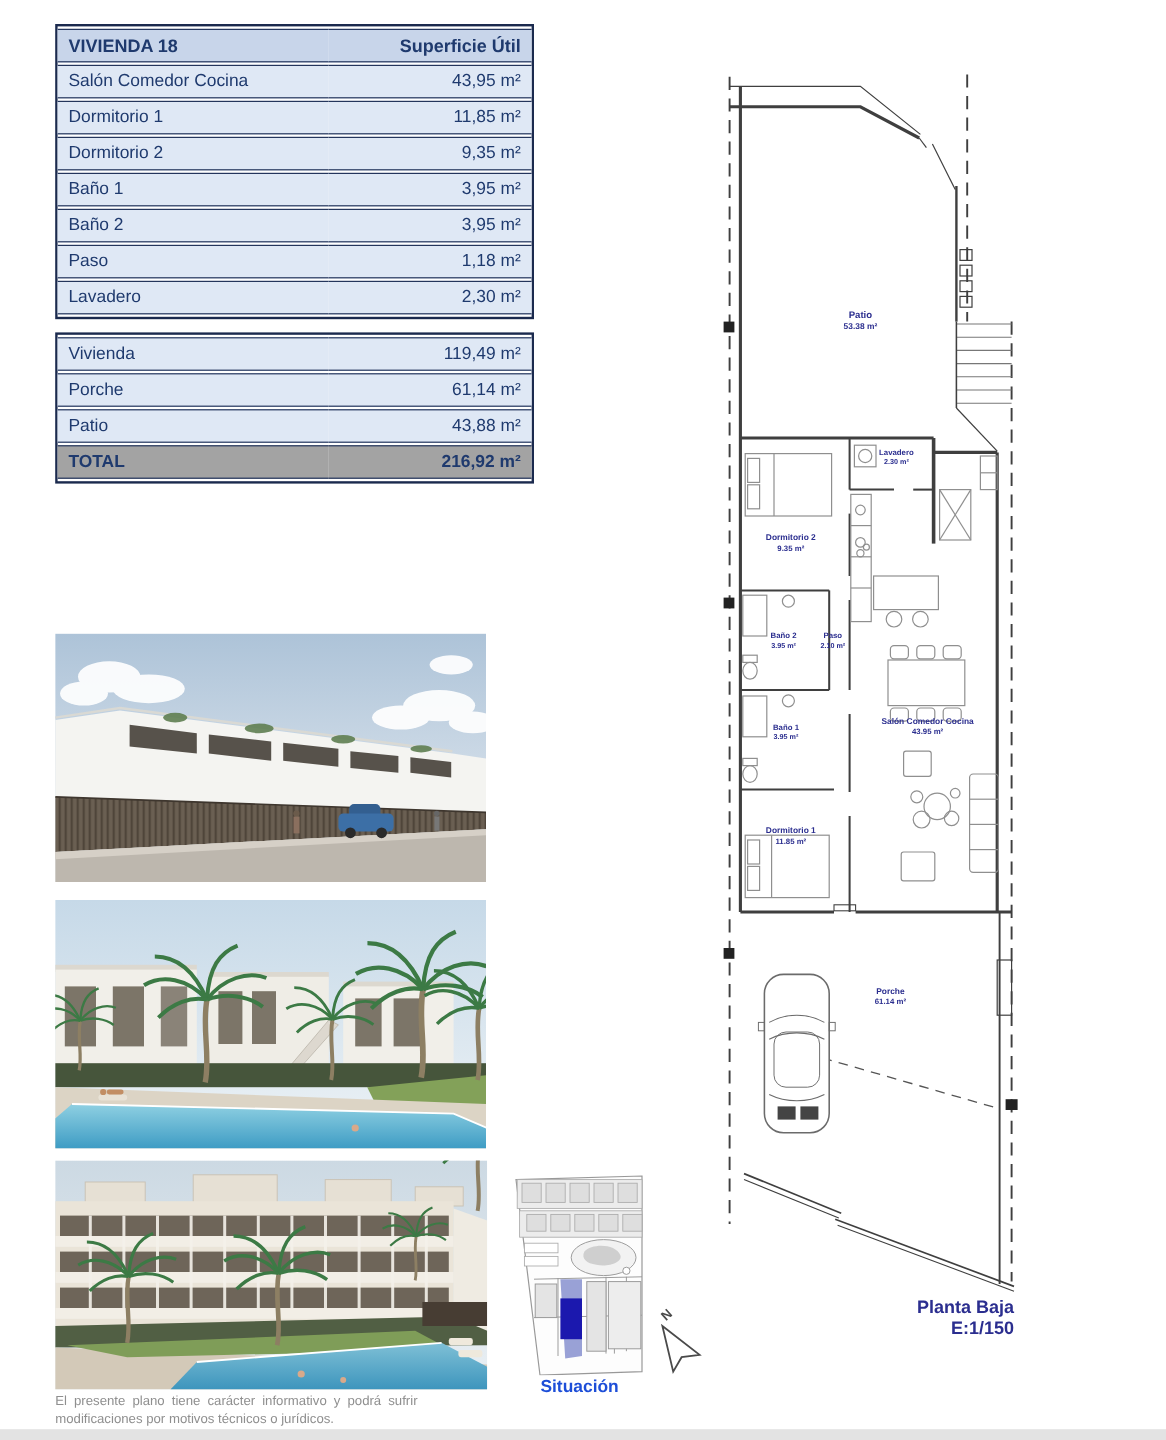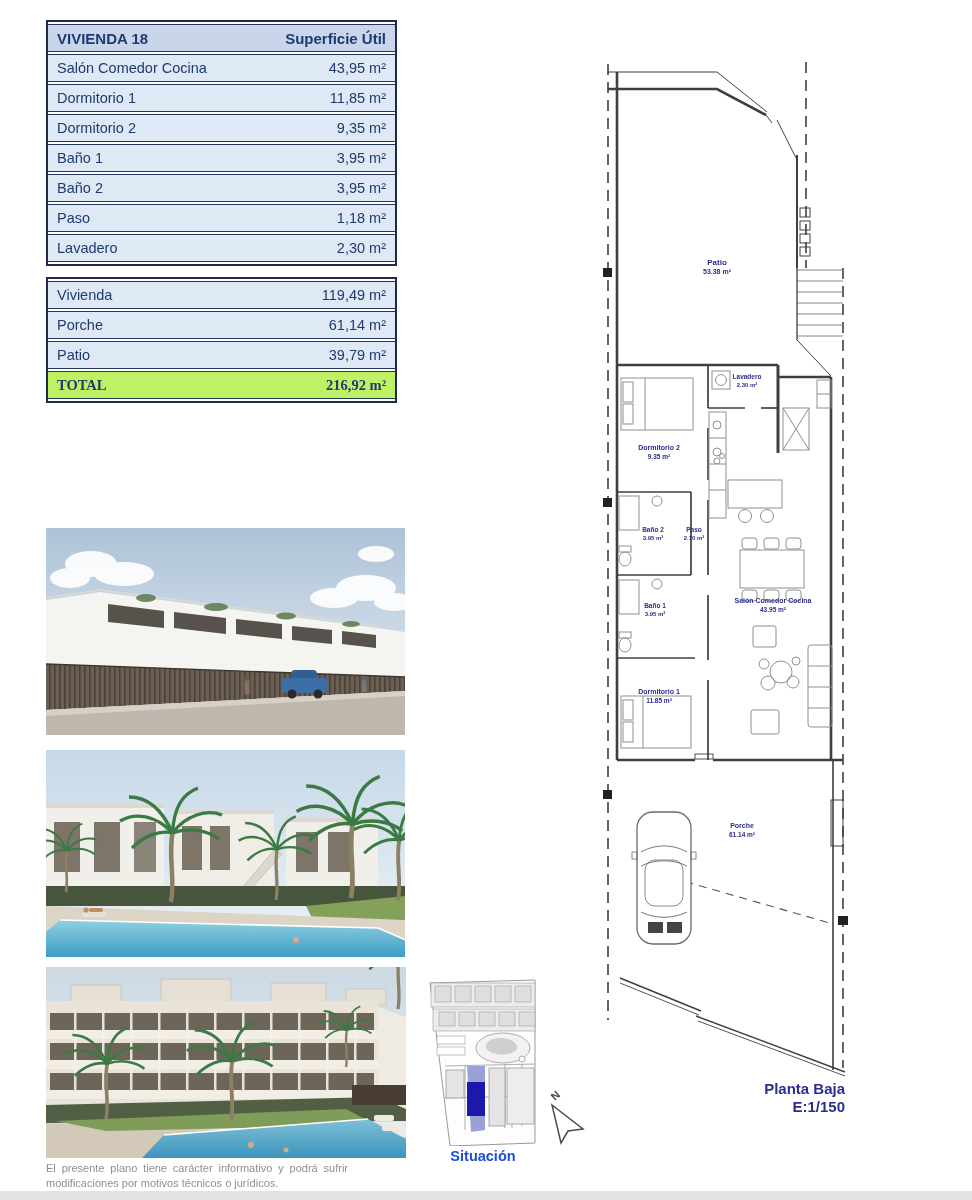--- a/index.html
+++ b/index.html
@@ -1,29 +1,29 @@
 <!DOCTYPE html>
 <html><head>
 <meta charset="utf-8">
 <style>
   html,body{margin:0;padding:0;}
   body{width:972px;height:1200px;position:relative;background:#ffffff;
        font-family:"Liberation Sans",sans-serif;overflow:hidden;}
   .abs{position:absolute;}
 
   
-  table.areas{border-collapse:separate;border-spacing:0 2px;width:351px;
+  table.areas{border-collapse:separate;border-spacing:0 2px;width:399px;
     border:2px solid #1b2a4e;background:#ffffff;table-layout:fixed;}
   table.areas td{background:#dfe8f5;border-top:1px solid #243songs457;border-top:1px solid #24355c;
     border-bottom:1px solid #24355c;color:#1f3a6e;font-size:14.5px;
     padding:3px 9px;height:20px;white-space:nowrap;overflow:hidden;}
   table.areas td.l{text-align:left;width:58%;}
   table.areas td.r{text-align:right;width:42%;}
   table.areas tr.hdr td{background:#c8d5ea;font-weight:bold;font-size:15px;}
-  table.areas tr.total td{background:#bef264;font-weight:bold;font-family:Liberation Serif, serif;}
+  table.areas tr.total td{background:#a3a3a3;font-weight:bold;}
 
   #t1{left:46px;top:20px;}
   #t2{left:46px;top:277px;}
 
   
   #render1{left:46px;top:528px;width:359px;height:207px;}
   #render2{left:46px;top:750px;width:359px;height:207px;}
   #render3{left:46px;top:967px;width:360px;height:191px;}
   .render svg{display:block;}
 
@@ -87,21 +87,21 @@
   <tr>
     <td class="l">Vivienda</td>
     <td class="r">119,49 m²</td>
   </tr>
   <tr>
     <td class="l">Porche</td>
     <td class="r">61,14 m²</td>
   </tr>
   <tr>
     <td class="l">Patio</td>
-    <td class="r">39,79 m²</td>
+    <td class="r">43,88 m²</td>
   </tr>
   <tr class="total">
     <td class="l">TOTAL</td>
     <td class="r">216,92 m²</td>
   </tr>
 </tbody>
   </table>
 
 <div class="abs render" id="render1">
 <svg width="359" height="207" viewBox="0 0 359 207">

